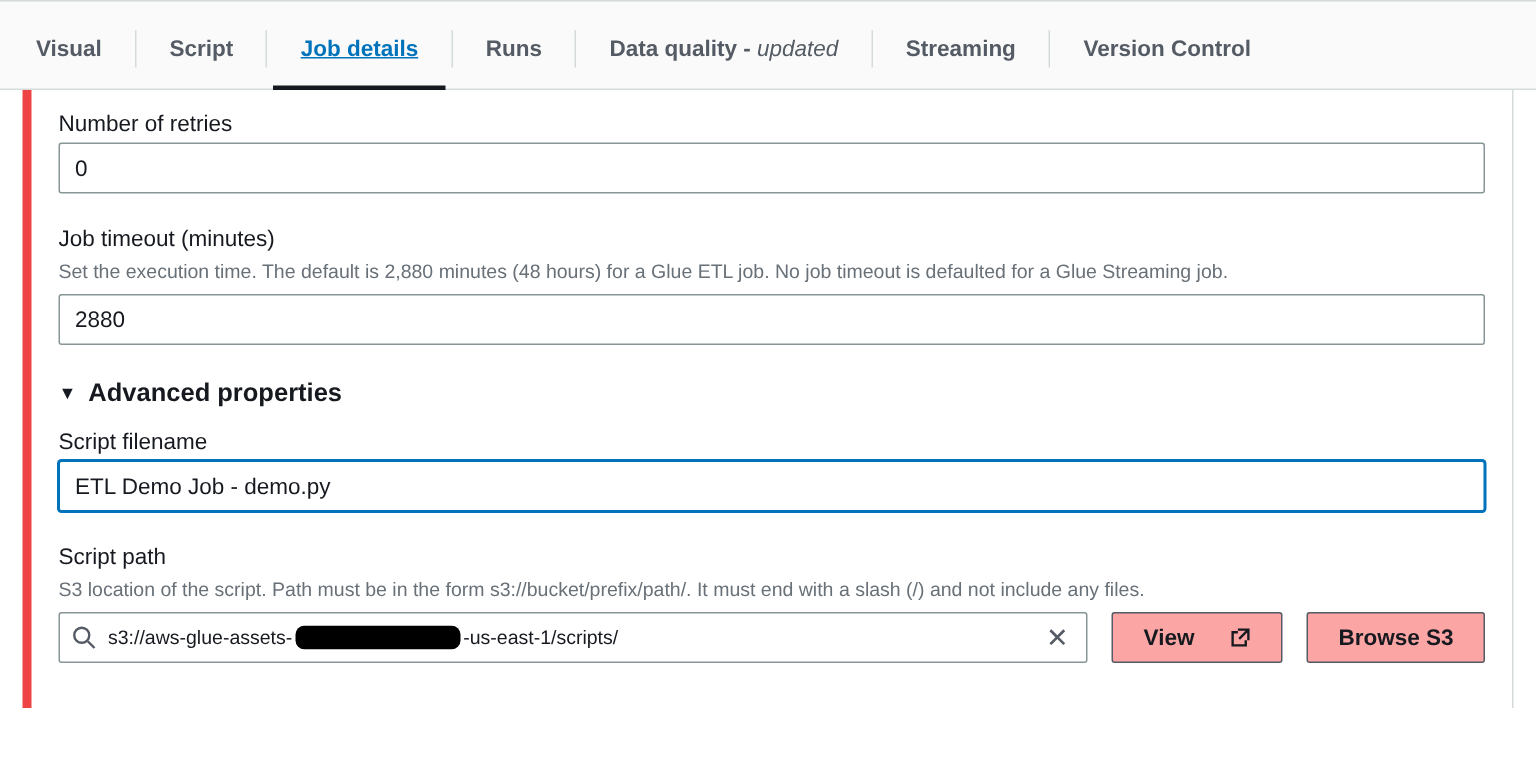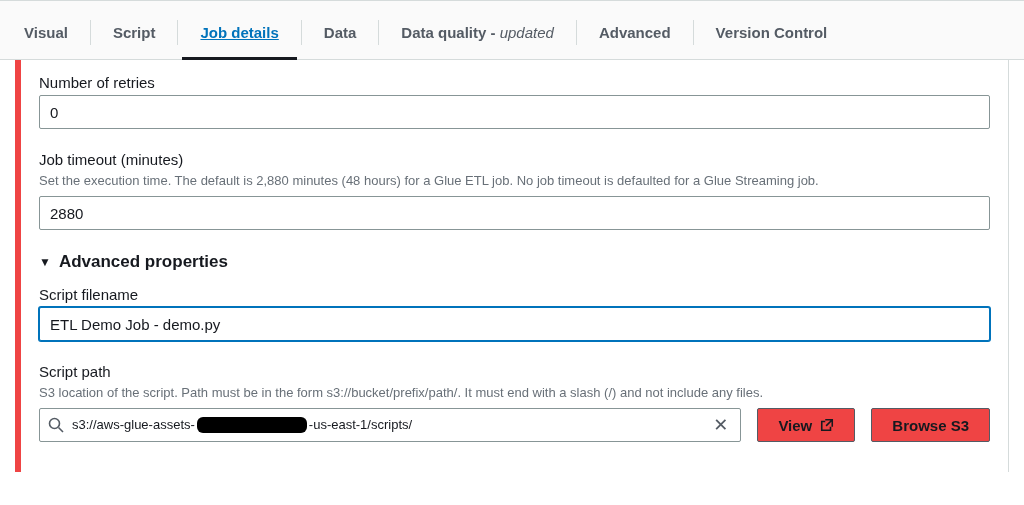--- a/index.html
+++ b/index.html
@@ -137,30 +137,30 @@
     flex: 0 0 auto;
     font-size: 18px;
     color: #545b64;
     cursor: pointer;
     padding: 0 4px;
     line-height: 1;
   }
   .btn {
     height: 34px;
     border: 1px solid #545b64;
-    background: #ef4444;
+    background: #fca5a5;
     border-radius: 2px;
     padding: 0 20px;
     font-size: 15px;
     font-weight: 700;
     color: #16191f;
     cursor: pointer;
     display: inline-flex;
     align-items: center;
-    gap: 8px;
+    gap: 24px;
     font-family: inherit;
   }
   .btn .ext {
     width: 14px;
     height: 14px;
   }
   .redacted {
     display: inline-block;
     width: 110px;
     height: 16px;
@@ -191,29 +191,29 @@
   <div class="tab-divider"></div>
   <div class="tab">
       <span>Script</span>
     </div>
   <div class="tab-divider"></div>
   <div class="tab active">
       <span>Job details</span>
     </div>
   <div class="tab-divider"></div>
   <div class="tab">
-      <span>Data</span>
+      <span>Runs</span>
     </div>
   <div class="tab-divider"></div>
   <div class="tab">
     <span><span>Data quality - </span><span class="updated">updated</span></span>
   </div>
   <div class="tab-divider"></div>
   <div class="tab">
-      <span>Advanced</span>
+      <span>Streaming</span>
     </div>
   <div class="tab-divider"></div>
   <div class="tab">
       <span>Version Control</span>
     </div>
 </nav>
 
 <div class="content-wrap">
   <div class="panel">
 

